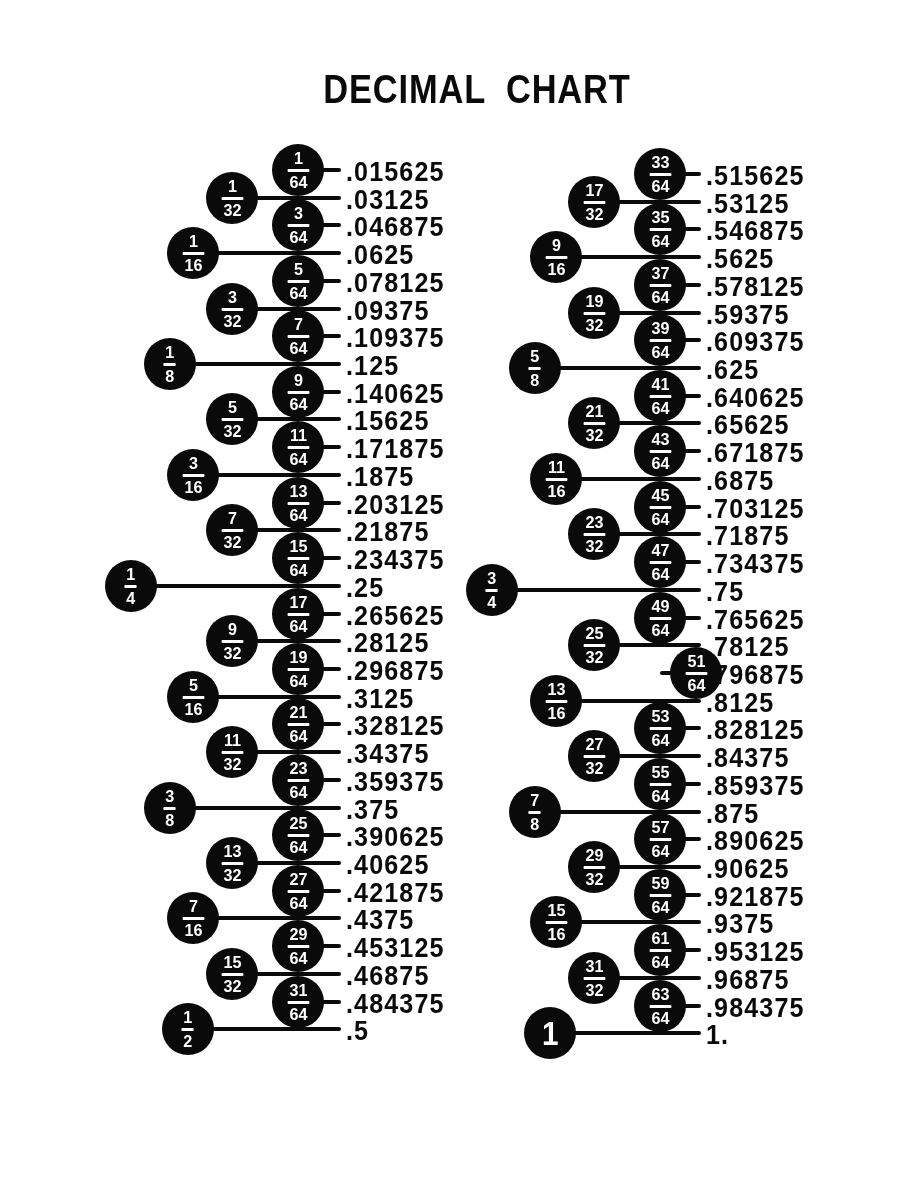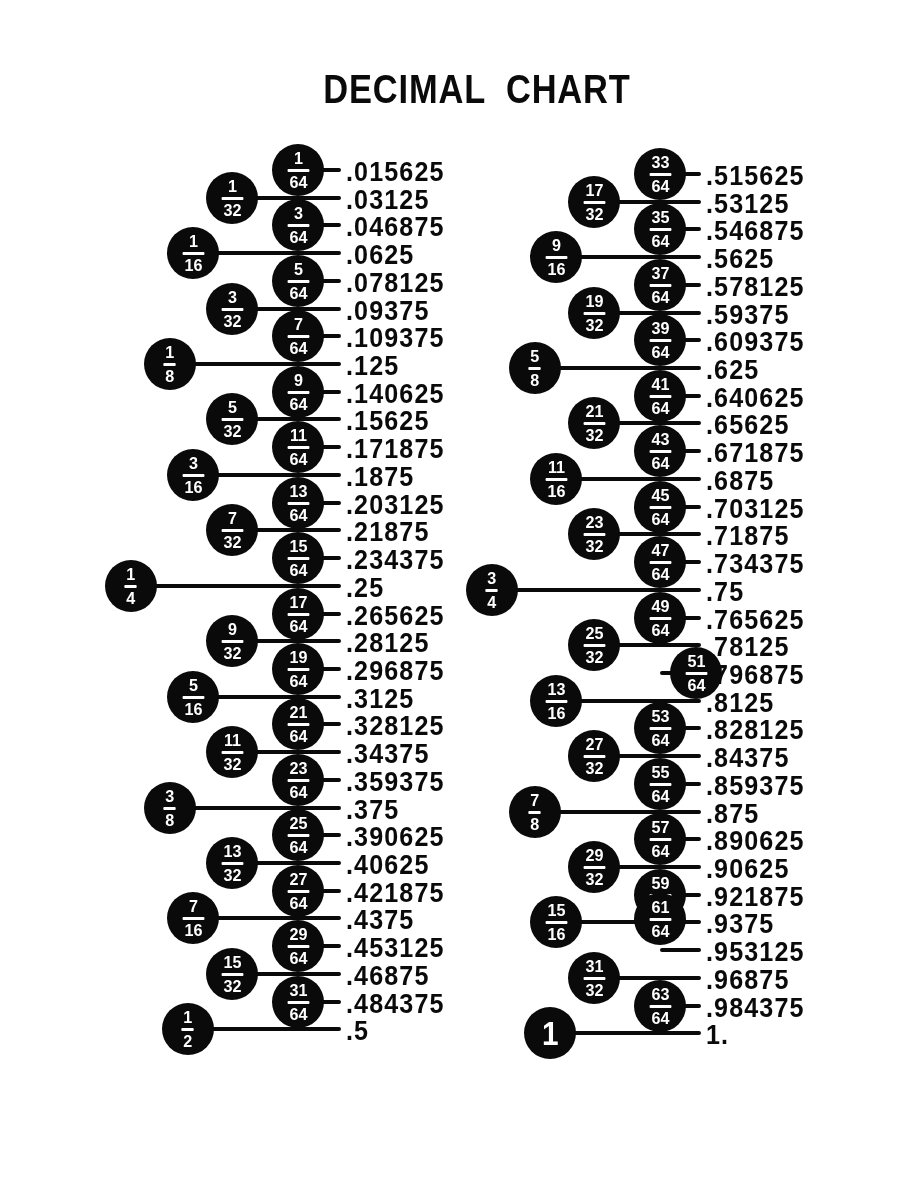--- a/index.html
+++ b/index.html
@@ -755,21 +755,21 @@
           <div class="frac">
             <div class="frac-num">15</div>
             <div class="frac-bar"></div>
             <div class="frac-den">16</div>
           </div>
         </div>
         <div class="decimal" style="left: 706px; top: 910px;">.9375</div>
       </div>
       <div class="entry">
         <div class="line" style="left: 660px; top: 948px; width: 41px;"></div>
-        <div class="circle" style="left: 634px; top: 893px;">
+        <div class="circle" style="left: 634px; top: 924px;">
           <div class="frac">
             <div class="frac-num">61</div>
             <div class="frac-bar"></div>
             <div class="frac-den">64</div>
           </div>
         </div>
         <div class="decimal" style="left: 706px; top: 938px;">.953125</div>
       </div>
       <div class="entry">
         <div class="line" style="left: 594px; top: 976px; width: 107px;"></div>

